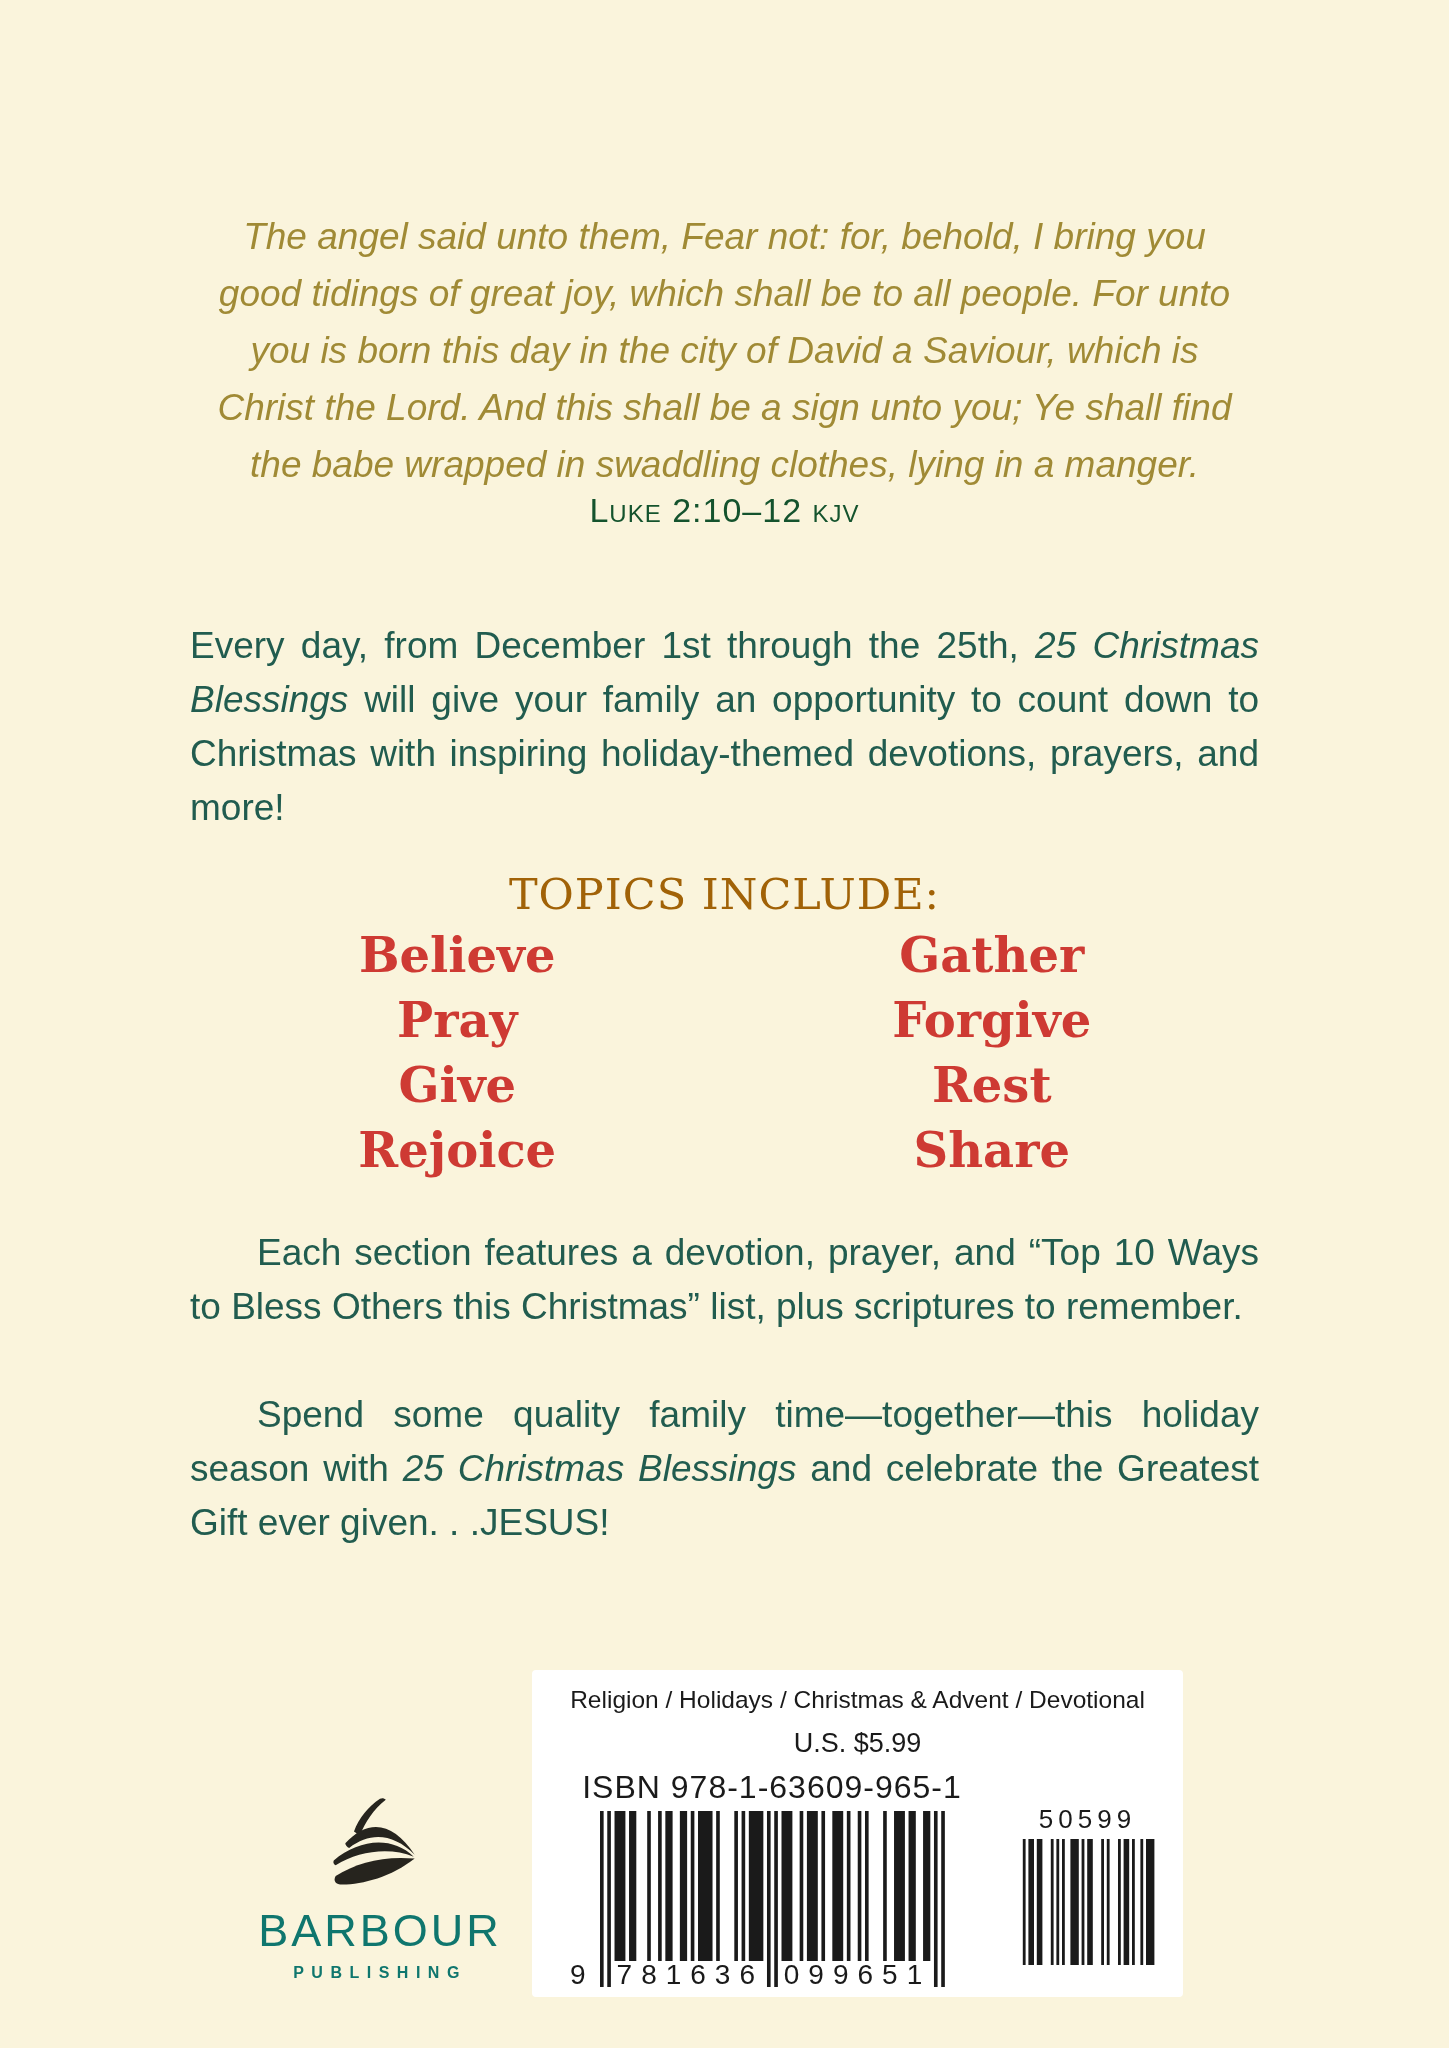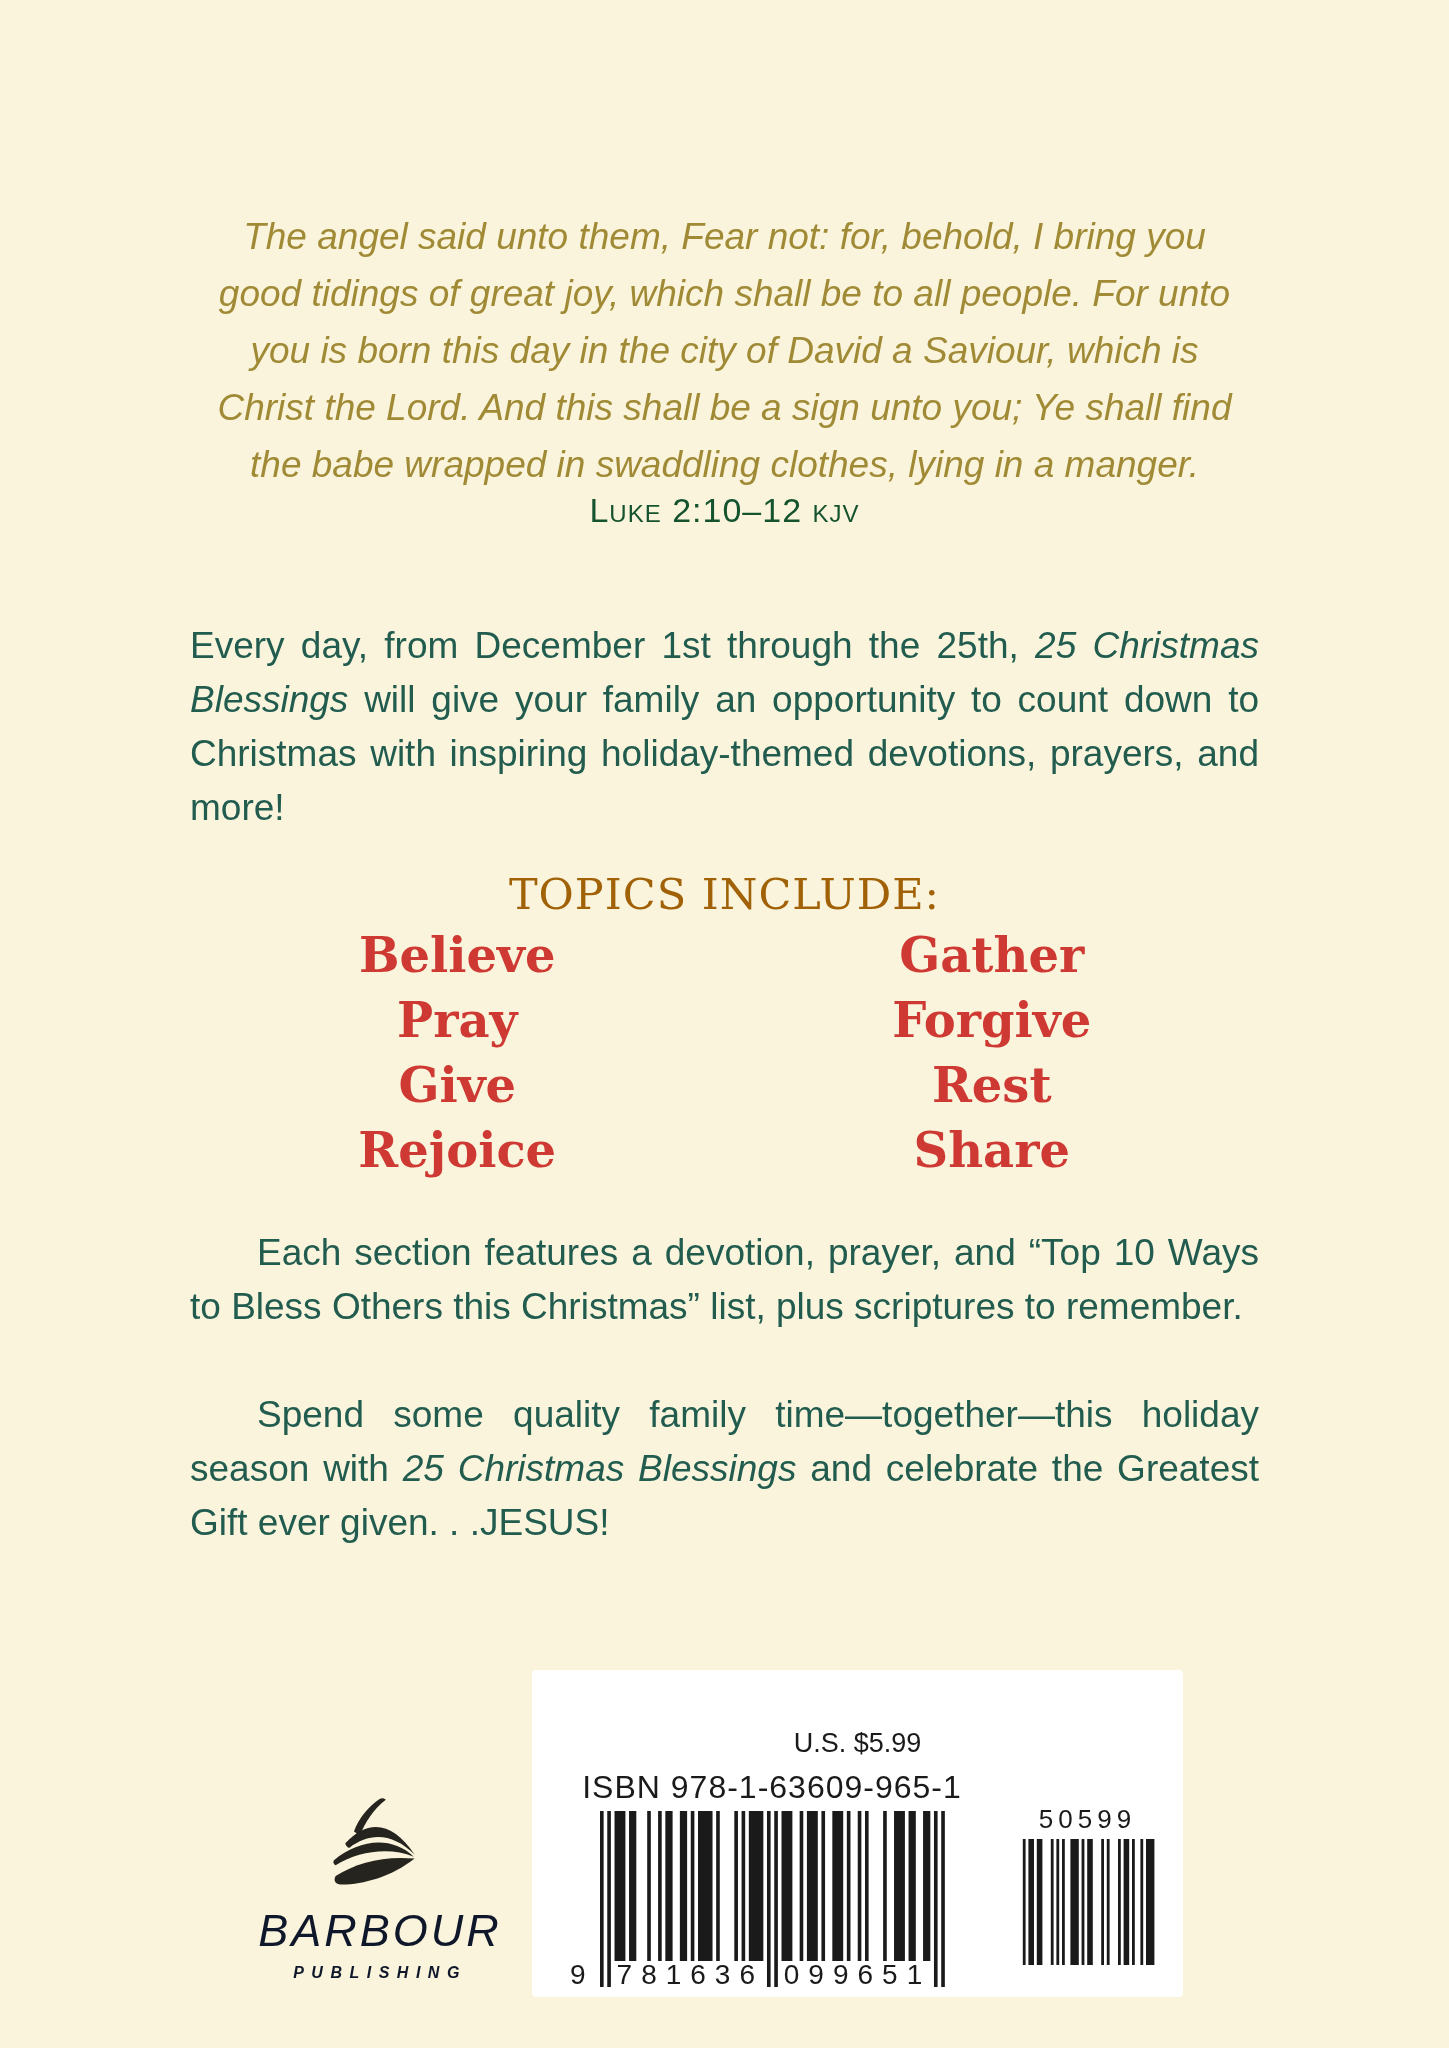--- a/index.html
+++ b/index.html
@@ -42,21 +42,21 @@
   .bc-group1{position:absolute;left:11px;top:148px;width:153px;text-align:right;
              letter-spacing:9px;font-size:28px;white-space:nowrap;}
   .bc-group2{position:absolute;left:181px;top:148px;width:153px;text-align:center;
              letter-spacing:9px;font-size:28px;white-space:nowrap;}
   .ean5{position:absolute;left:488px;top:134px;width:135px;text-align:center;}
   .ean5-digits{font-size:26px;letter-spacing:5px;}
   .ean5 svg{display:block;margin:4px auto 0 auto;}
 
   
   .publisher{position:absolute;left:248px;top:1760px;width:264px;text-align:center;
-             color:#0f172a;font-style:italic;}
+             color:#0f766e;}
   .pub-icon svg{width:118px;height:106px;}
   .pub-name{font-size:45px;letter-spacing:3px;margin-top:0px;}
   .pub-sub{font-size:16px;letter-spacing:7.5px;margin-top:7px;font-weight:bold;}
 </style>
 </head>
 <body>
 
 <div class="page">
 
   <div class="scripture">
@@ -89,20 +89,21 @@
       <div class="topic">Forgive</div>
       <div class="topic">Rest</div>
       <div class="topic">Share</div>
     </div>
   </div>
 
   <p class="para" id="para2"><span>Each section features a devotion, prayer, and “Top 10 Ways to Bless Others this Christmas” list, plus scriptures to remember.</span></p>
   <p class="para" id="para3"><span>Spend some quality family time—together—this holiday season with </span><span style="font-style: italic;">25 Christmas Blessings</span><span> and celebrate the Greatest Gift ever given. . .JESUS!</span></p>
 
   <div class="retail-box">
+    <div class="rb-category">Religion / Holidays / Christmas &amp; Advent / Devotional</div>
     <div class="rb-price">U.S. $5.99</div>
     <div class="rb-isbn">ISBN 978-1-63609-965-1</div>
 
     <div class="ean13">
       <div>
           <svg xmlns="http://www.w3.org/2000/svg" width="344.8" height="176">
             <rect x="0.00" y="0" width="3.63" height="176" fill="#1A1A1A"></rect>
             <rect x="7.26" y="0" width="3.63" height="176" fill="#1A1A1A"></rect>
             <rect x="14.52" y="0" width="10.89" height="150" fill="#1A1A1A"></rect>
             <rect x="29.04" y="0" width="7.26" height="150" fill="#1A1A1A"></rect>

